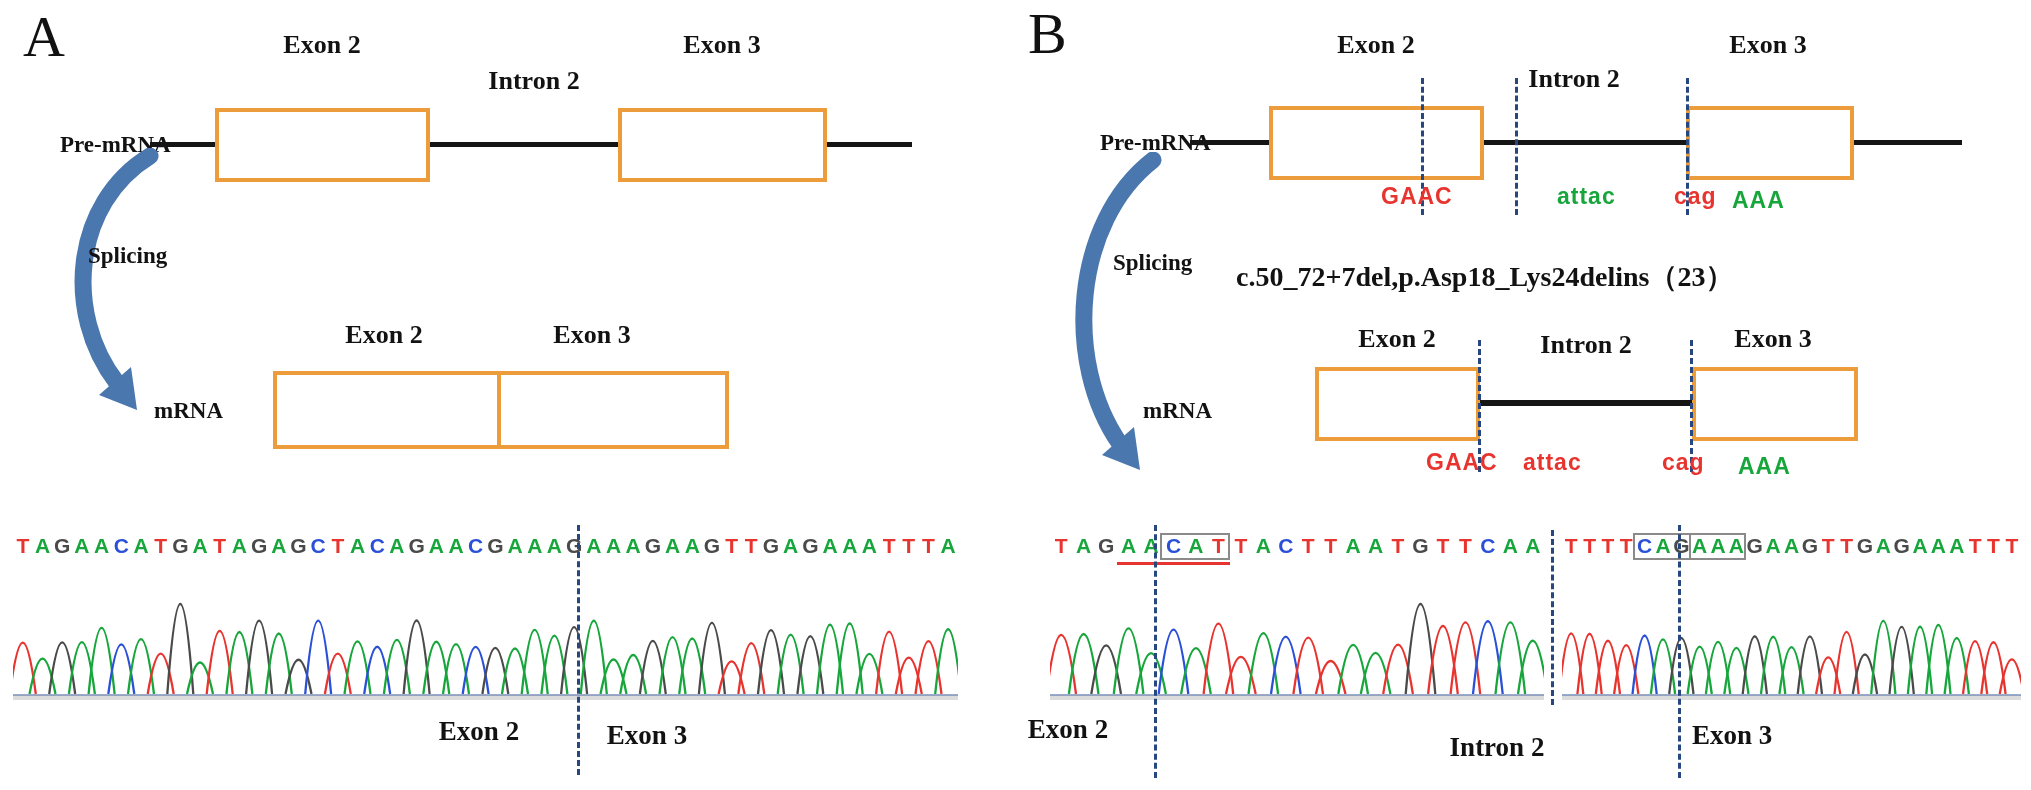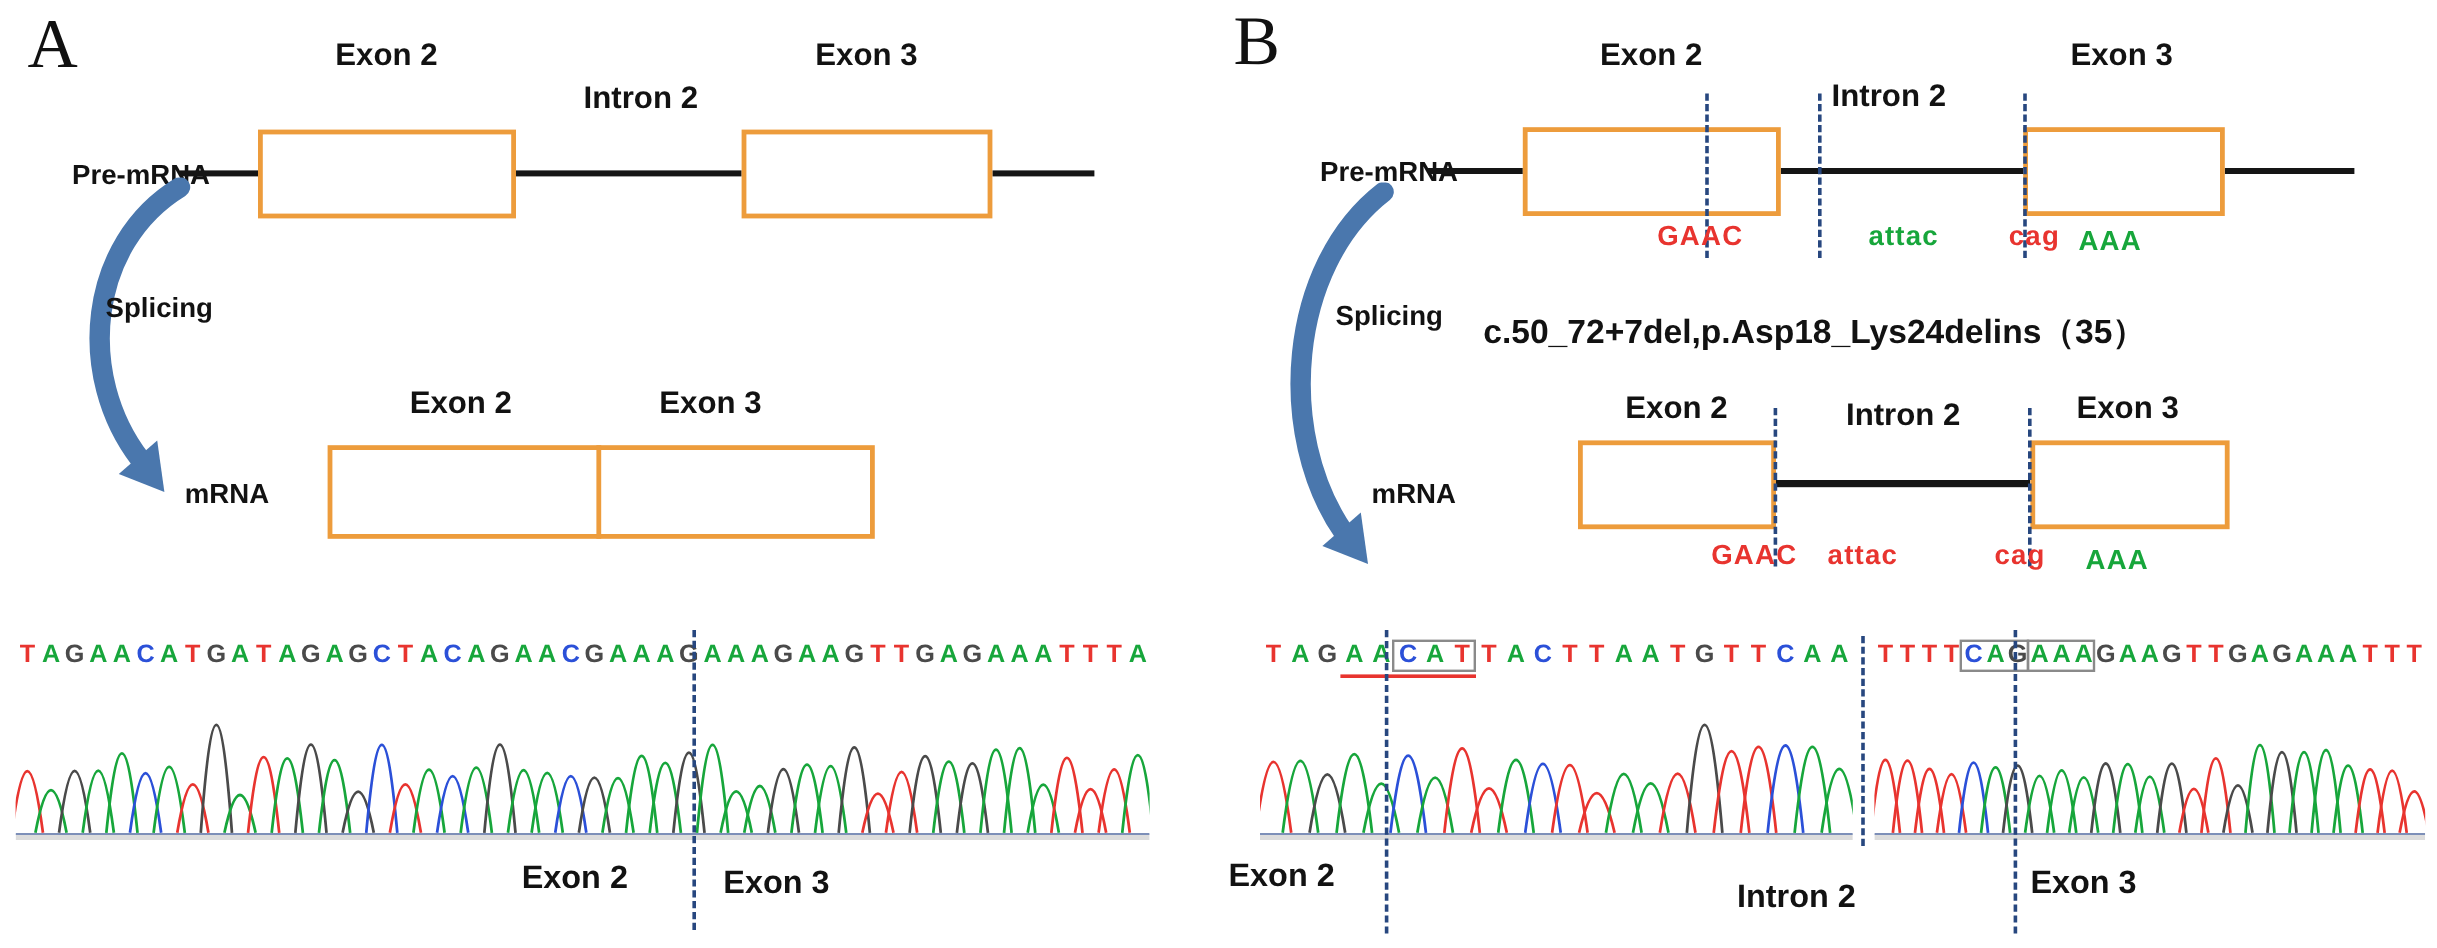--- a/index.html
+++ b/index.html
@@ -1,21 +1,21 @@
 <!DOCTYPE html>
 <html><head>
 <meta charset="utf-8">
 <style>
   html,body{margin:0;padding:0;background:#ffffff;}
   .figure{position:relative;width:2031px;height:790px;background:#ffffff;
           font-family:"Liberation Sans",sans-serif;overflow:hidden;}
   .panel{position:absolute;inset:0;}
   .abs{position:absolute;}
   .panel-letter{position:absolute;font-family:"Liberation Serif",serif;font-size:58px;color:#111;font-weight:400;line-height:1;}
-  .lbl{position:absolute;font-weight:bold;color:#121212;white-space:nowrap;font-size:26px;}
+  .lbl{position:absolute;font-weight:bold;color:#121212;white-space:nowrap;font-size:26px;font-family:Liberation Serif, serif;}
   .lbl-sm{font-size:23px;}
   .lbl-c{transform:translateX(-50%);}
   .hline{position:absolute;background:#151515;}
   .obox{position:absolute;background:#ffffff;border:4px solid #ED9C3C;box-sizing:border-box;}
   .obox-div{position:absolute;background:#ED9C3C;width:4px;}
   .dash{position:absolute;width:0;border-left:3px dashed #27477f;}
   .motif{position:absolute;font-weight:bold;font-size:23px;white-space:nowrap;letter-spacing:1px;margin-left:34px;}
   .chrom{position:absolute;}
   .seqrow{display:flex;height:30px;position:relative;}
   .seqrow span{display:inline-block;text-align:center;font-weight:bold;font-size:21px;line-height:28px;font-family:"Liberation Sans",sans-serif;}
@@ -179,21 +179,21 @@
     <span class="motif" style="left: 1347px; top: 183px; color: rgb(232, 52, 47);">GAAC</span>
     <span class="motif" style="left: 1523px; top: 183px; color: rgb(23, 166, 59);">attac</span>
     <span class="motif" style="left: 1640px; top: 183px; color: rgb(232, 52, 47);">cag</span>
     <span class="motif" style="left: 1698px; top: 187px; color: rgb(23, 166, 59);">AAA</span>
 
     <svg class="abs" style="left:1058px;top:152px" width="150" height="335" viewBox="0 0 150 335">
       <path d="M 95 8 C 15 70 5 210 62 292" fill="none" stroke="#4a77ad" stroke-width="17" stroke-linecap="round"></path>
       <polygon points="82,318 44,303 76,275" fill="#4a77ad"></polygon>
     </svg>
     <div class="lbl lbl-sm" style="left:1113px;top:250px">Splicing</div>
-    <div class="lbl" style="left:1236px;top:258px;font-size:28px">c.50_72+7del,p.Asp18_Lys24delins（35）</div>
+    <div class="lbl" style="left:1236px;top:258px;font-size:28px">c.50_72+7del,p.Asp18_Lys24delins（23）</div>
 
     <div class="lbl lbl-c" style="left:1397px;top:324px">Exon 2</div>
     <div class="lbl lbl-c" style="left:1586px;top:330px">Intron 2</div>
     <div class="lbl lbl-c" style="left:1773px;top:324px">Exon 3</div>
     <div class="lbl lbl-sm" style="left:1143px;top:398px">mRNA</div>
     <div class="hline" style="left:1480px;top:400px;width:212px;height:6px"></div>
     <div class="obox" style="left:1315px;top:367px;width:165px;height:74px"></div>
     <div class="obox" style="left:1692px;top:367px;width:166px;height:74px"></div>
     <div class="dash" style="left:1478px;top:340px;height:132px"></div>
     <div class="dash" style="left:1690px;top:340px;height:132px"></div>

